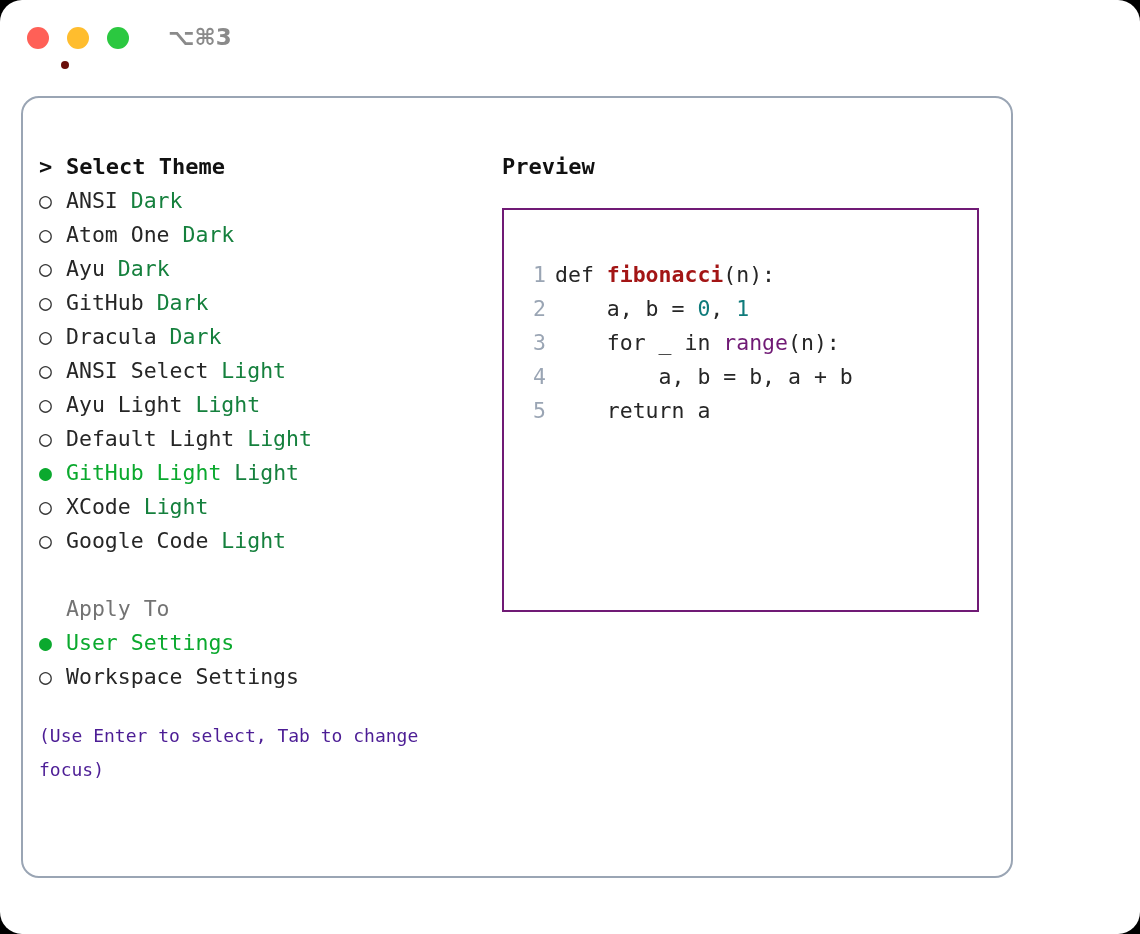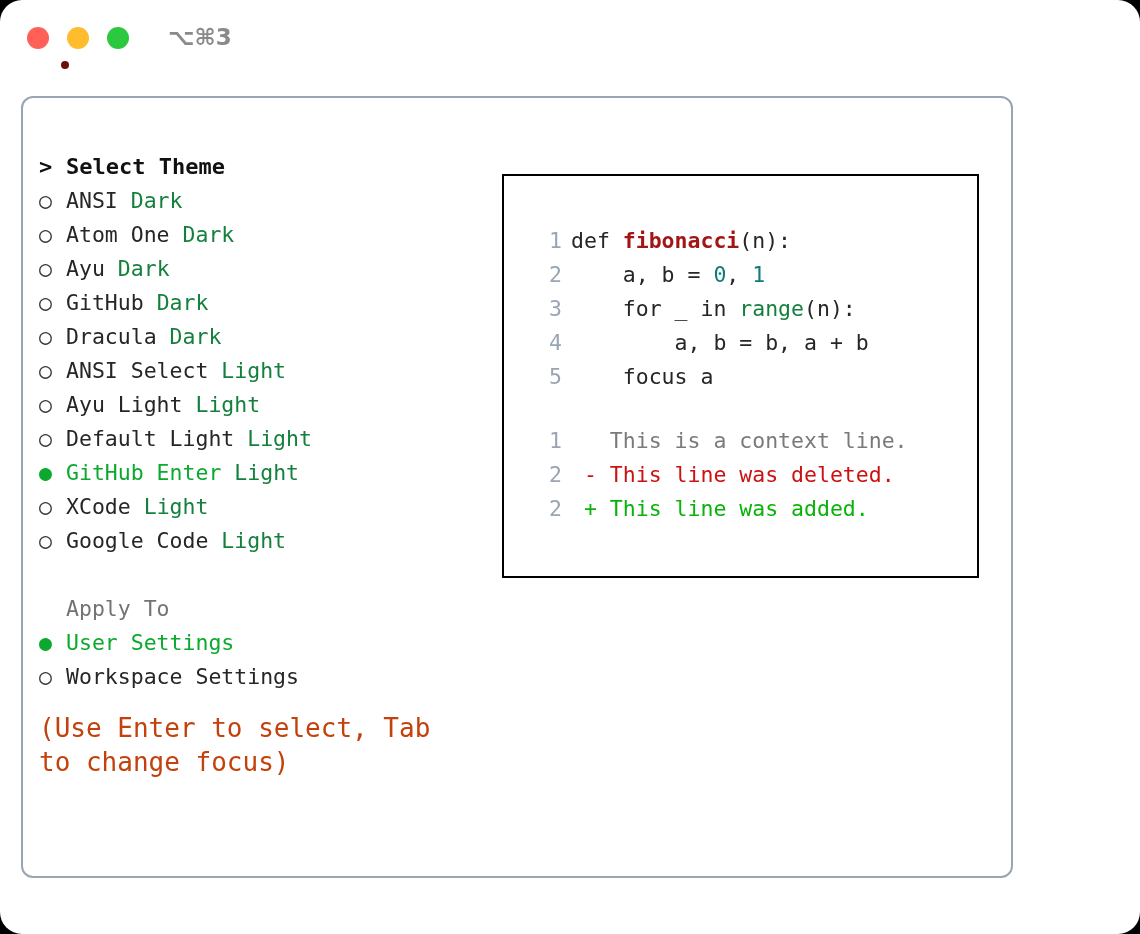--- a/index.html
+++ b/index.html
@@ -63,21 +63,21 @@
   }
 
   
   .card {
     position: absolute;
     left: 21px;
     top: 96px;
     width: 992px;
     height: 782px;
     border: 2px solid #9aa5b4;
-    border-radius: 12px;
+    border-radius: 18px;
     background: #ffffff;
     box-sizing: border-box;
   }
 
   
   .left-col {
     position: absolute;
     left: 16px;
     top: 52px;
     width: 460px;
@@ -107,24 +107,24 @@
   .tag {
     color: #15803d;
   }
   .section-head {
     color: #737373;
   }
 
   .spacer-row { height: 34px; }
 
   .hint {
-    margin-top: 17px;
-    font-size: 26px;
-    line-height: 34px;
-    color: #c2410c;
+    margin-top: 25px;
+    font-size: 18px;
+    line-height: 34px;
+    color: #4c1d95;
     width: 410px;
   }
 
   
   .right-col {
     position: absolute;
     left: 479px;
     top: 52px;
     width: 500px;
   }
@@ -132,43 +132,43 @@
     font-size: 22px;
     font-weight: bold;
     color: #111111;
     line-height: 34px;
     height: 34px;
   }
   .preview-box {
     margin-top: 24px;
     width: 477px;
     height: 404px;
-    border: 2px solid #000000;
+    border: 2px solid #701a75;
     box-sizing: border-box;
     background: #ffffff;
-    padding: 48px 0 0 16px;
+    padding: 48px 0 0 0;
   }
 
   .code-line {
     font-size: 21.5px;
     line-height: 34px;
     height: 34px;
     white-space: pre;
     color: #262626;
   }
   .lineno {
     display: inline-block;
     width: 42px;
     text-align: right;
     color: #9aa5b4;
     padding-right: 9px;
   }
   .tok-func  { color: #a31515; font-weight: bold; }
   .tok-num   { color: #0f7b7b; }
-  .tok-call  { color: #15803d; }
+  .tok-call  { color: #701a75; }
   .tok-plain { color: #262626; }
 
   .diff-gap { height: 30px; }
   .diff-context { color: #7a7a7a; }
   .diff-del     { color: #cc1111; }
   .diff-add     { color: #07b407; }
 </style>
 </head>
 <body>
 
@@ -193,52 +193,48 @@
 
       <div id="theme-items">
           <div class="row"><span class="gutter bullet-off">○</span><span>ANSI</span> <span class="tag">Dark</span></div>
           <div class="row"><span class="gutter bullet-off">○</span><span>Atom One</span> <span class="tag">Dark</span></div>
           <div class="row"><span class="gutter bullet-off">○</span><span>Ayu</span> <span class="tag">Dark</span></div>
           <div class="row"><span class="gutter bullet-off">○</span><span>GitHub</span> <span class="tag">Dark</span></div>
           <div class="row"><span class="gutter bullet-off">○</span><span>Dracula</span> <span class="tag">Dark</span></div>
           <div class="row"><span class="gutter bullet-off">○</span><span>ANSI Select</span> <span class="tag">Light</span></div>
           <div class="row"><span class="gutter bullet-off">○</span><span>Ayu Light</span> <span class="tag">Light</span></div>
           <div class="row"><span class="gutter bullet-off">○</span><span>Default Light</span> <span class="tag">Light</span></div>
-          <div class="row"><span class="gutter bullet-on">●</span><span class="label-selected">GitHub Enter</span> <span class="tag">Light</span></div>
+          <div class="row"><span class="gutter bullet-on">●</span><span class="label-selected">GitHub Light</span> <span class="tag">Light</span></div>
           <div class="row"><span class="gutter bullet-off">○</span><span>XCode</span> <span class="tag">Light</span></div>
           <div class="row"><span class="gutter bullet-off">○</span><span>Google Code</span> <span class="tag">Light</span></div>
         </div>
 
       <div class="spacer-row"></div>
 
       <div class="row section-head">
         <span class="gutter"></span><span>Apply To</span>
       </div>
 
       <div id="apply-items">
           <div class="row"><span class="gutter bullet-on">●</span><span class="label-selected">User Settings</span></div>
           <div class="row"><span class="gutter bullet-off">○</span><span>Workspace Settings</span></div>
         </div>
 
       <div class="hint">(Use Enter to select, Tab to change focus)</div>
     </div>
 
     <div class="right-col">
+      <div class="preview-title">Preview</div>
 
       <div class="preview-box">
         <div id="code-block">
             <div class="code-line"><span class="lineno">1</span><span class="tok-plain">def </span><span class="tok-func">fibonacci</span><span class="tok-plain">(n):</span></div>
             <div class="code-line"><span class="lineno">2</span><span class="tok-plain">    a, b = </span><span class="tok-num">0</span><span class="tok-plain">, </span><span class="tok-num">1</span></div>
             <div class="code-line"><span class="lineno">3</span><span class="tok-plain">    for _ in </span><span class="tok-call">range</span><span class="tok-plain">(n):</span></div>
             <div class="code-line"><span class="lineno">4</span><span class="tok-plain">        a, b = b, a + b</span></div>
-            <div class="code-line"><span class="lineno">5</span><span class="tok-plain">    focus a</span></div>
+            <div class="code-line"><span class="lineno">5</span><span class="tok-plain">    return a</span></div>
           </div>
         <div class="diff-gap"></div>
-        <div id="diff-block">
-            <div class="code-line"><span class="lineno">1</span><span class="diff-context">   This is a context line.</span></div>
-            <div class="code-line"><span class="lineno">2</span><span class="diff-del"> - This line was deleted.</span></div>
-            <div class="code-line"><span class="lineno">2</span><span class="diff-add"> + This line was added.</span></div>
-          </div>
       </div>
     </div>
 
   </div>
 </div>
 
 </body></html>

